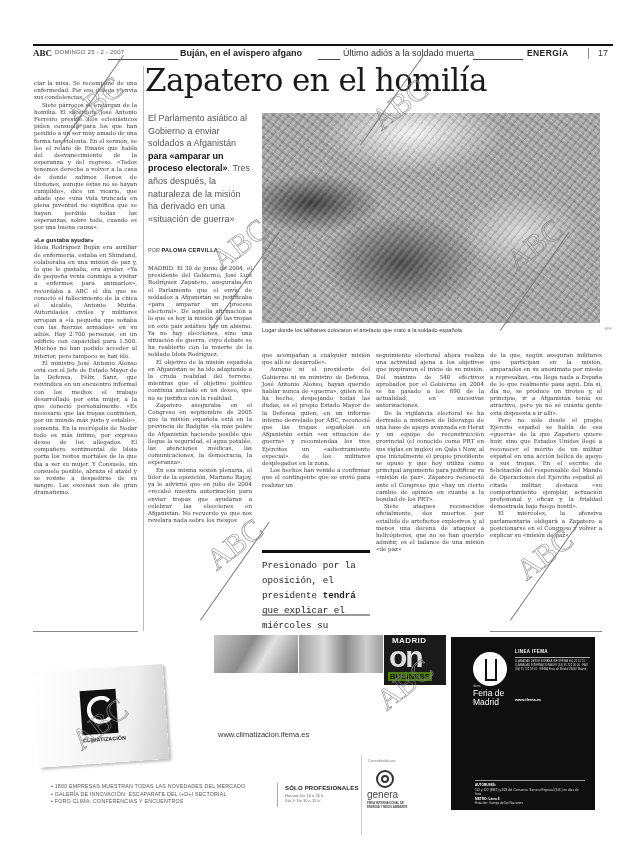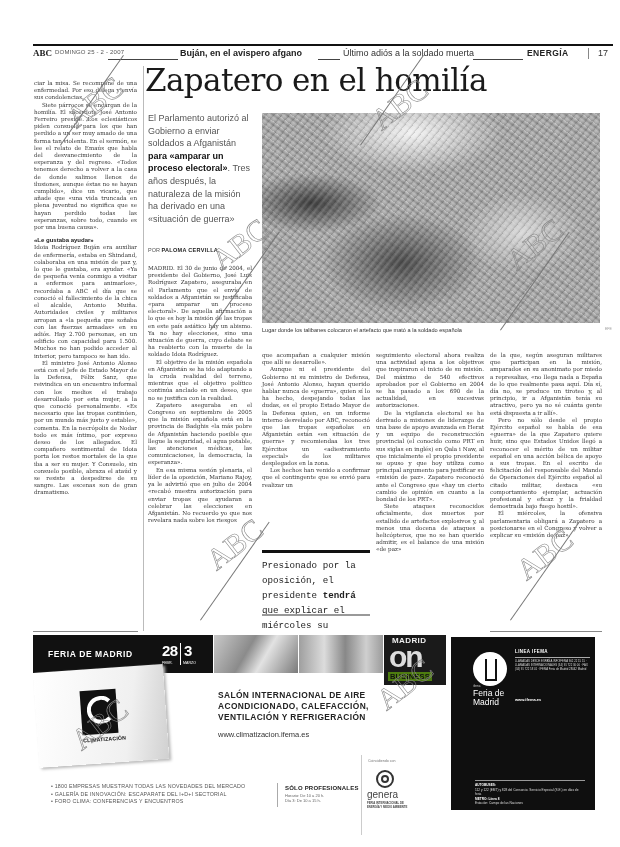--- a/index.html
+++ b/index.html
@@ -121,21 +121,21 @@
   <p class="noind">Idoia Rodríguez Buján era auxiliar de enfermería, estaba en Shindand, colaboraba en una misión de paz y, lo que le gustaba, era ayudar. «Ya de pequeña venía conmigo a visitar a enfermos para animarlos», recordaba a ABC el día que se conoció el fallecimiento de la chica el alcalde, Antonio Muiña. Autoridades civiles y militares arropan a «la pequeña que soñaba con las fuerzas armadas» en su adiós. Hay 2.700 personas, en un edificio con capacidad para 1.500. Muchos no han podido acceder al interior, pero tampoco se han ido.</p>
   <p>El ministro José Antonio Alonso está con el Jefe de Estado Mayor de la Defensa, Félix Sanz, que reivindica en un encuentro informal con los medios el trabajo desarrollado por esta mujer, a la que conoció personalmente. «Es necesario que las tropas continúen, por un mundo más justo y estable», comenta. En la necrópolis de Nodar todo es más íntimo, por expreso deseo de los allegados. El compañero sentimental de Idoia porta los restos mortales de la que iba a ser su mujer. Y Consuelo, sin consuelo posible, abraza el ataúd y se resiste a despedirse de su sangre. Las escenas son de gran dramatismo.</p>
 </div>
 <div class="abs endrule"></div>
 
 <div class="abs vrule"></div>
 
 <div class="abs headline">Zapatero en el homilía</div>
 
 <div class="abs deck">
-  <span>El Parlamento autorizó al Gobierno a enviar soldados a Afganistán </span><b>para «amparar un proceso electoral»</b><span>. Tres años después, la naturaleza de la misión ha derivado en una «situación de guerra»</span>
+  <span>El Parlamento asiático al Gobierno a enviar soldados a Afganistán </span><b>para «amparar un proceso electoral»</b><span>. Tres años después, la naturaleza de la misión ha derivado en una «situación de guerra»</span>
 </div>
 <div class="abs byline">
   <span>POR</span>
   <b>PALOMA CERVILLA</b>
 </div>
 
 <div class="abs photo">
   <div class="photo-noise"></div>
 </div>
 <div class="abs caption">Lugar donde los talibanes colocaron el artefacto que mató a la soldado española</div>
@@ -167,47 +167,34 @@
 </div>
 
 <div class="abs col" style="left:490px;top:352px;width:112px;">
   <p class="noind">de la que, según aseguran militares que participan en la misión, amparados en su anonimato por miedo a represalias, «no llega nada a España de lo que realmente pasa aquí. Día sí, día no, se produce un tiroteo y, al principio, ir a Afganistán tenía su atractivo, pero ya no sé cuánta gente está dispuesta a ir allí».</p>
   <p>Pero no sólo desde el propio Ejército español se habla de esa «guerra» de la que Zapatero quiere huir, sino que Estados Unidos llegó a reconocer el mérito de un militar español en una acción bélica de apoyo a sus tropas. En el escrito de felicitación del responsable del Mando de Operaciones del Ejército español al citado militar, destaca «su comportamiento ejemplar, actuación profesional y eficaz y la frialdad demostrada bajo fuego hostil».</p>
   <p>El miércoles, la ofensiva parlamentaria obligará a Zapatero a posicionarse en el Congreso y volver a explicar su «misión de paz».</p>
 </div>
 <div class="abs endrule2"></div>
 
 <div class="abs ad">
-  <div class="ad-black">
-    <span class="ad-feria">FERIA DE MADRID</span>
-    <span class="ad-date">28</span>
-    <span class="ad-date-sep"></span>
-    <span class="ad-date" style="left:151px;">3</span>
-    <span class="ad-date-m1">FEBR.</span>
-    <span class="ad-date-m2">MARZO</span>
-  </div>
   <div class="ad-img1"></div>
   <div class="ad-img2"></div>
   <div class="ad-mob">
     <span class="ad-mob-t1">MADRID</span>
     <span class="ad-mob-on">on</span>
     <span class="ad-mob-t2">BUSINESS</span>
   </div>
 
   <div class="clima-sheet"></div>
   <div class="clima-logo">
     <div class="clima-c"></div>
   </div>
   <div class="clima-label">CLIMATIZACIÓN</div>
 
-  <div class="ad-title">
-    <div>SALÓN INTERNACIONAL DE AIRE</div>
-    <div>ACONDICIONADO, CALEFACCIÓN,</div>
-    <div>VENTILACIÓN Y REFRIGERACIÓN</div>
-  </div>
   <div class="ad-url">www.climatizacion.ifema.es</div>
 
   <div class="ad-bullets">
     <div>• 1800 EMPRESAS MUESTRAN TODAS LAS NOVEDADES DEL MERCADO</div>
     <div>• GALERÍA DE INNOVACIÓN: ESCAPARATE DEL I+D+I SECTORIAL</div>
     <div>• FORO CLIMA: CONFERENCIAS Y ENCUENTROS</div>
   </div>
   <div class="ad-vsep"></div>
   <div class="ad-prof">SÓLO PROFESIONALES</div>
   <div class="ad-prof-h">

